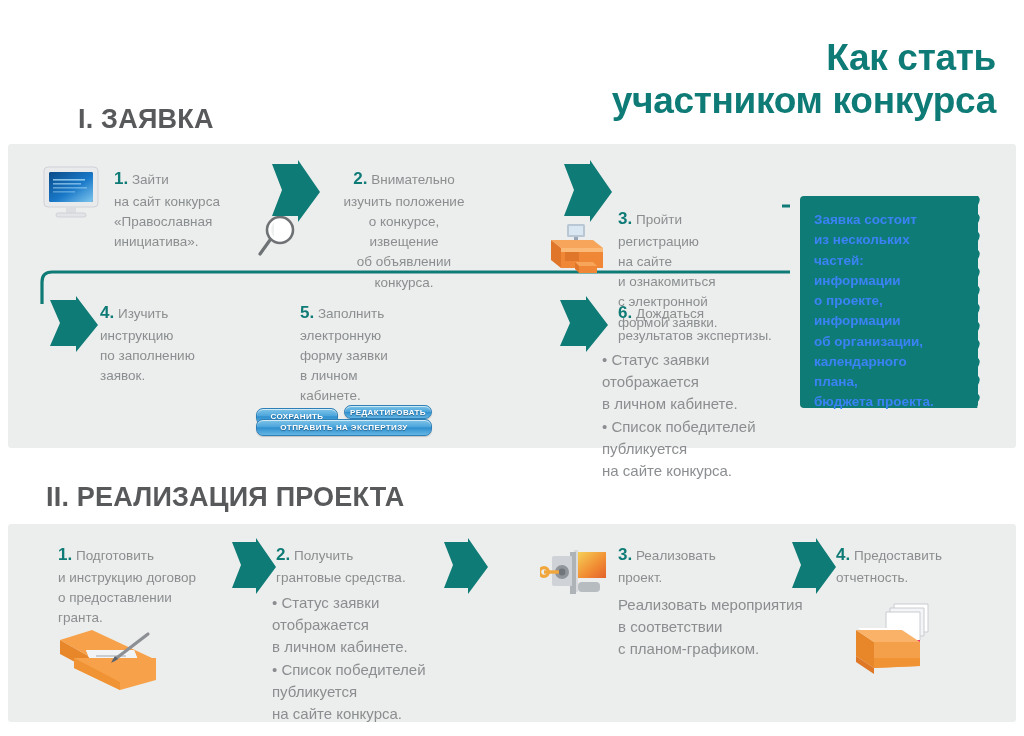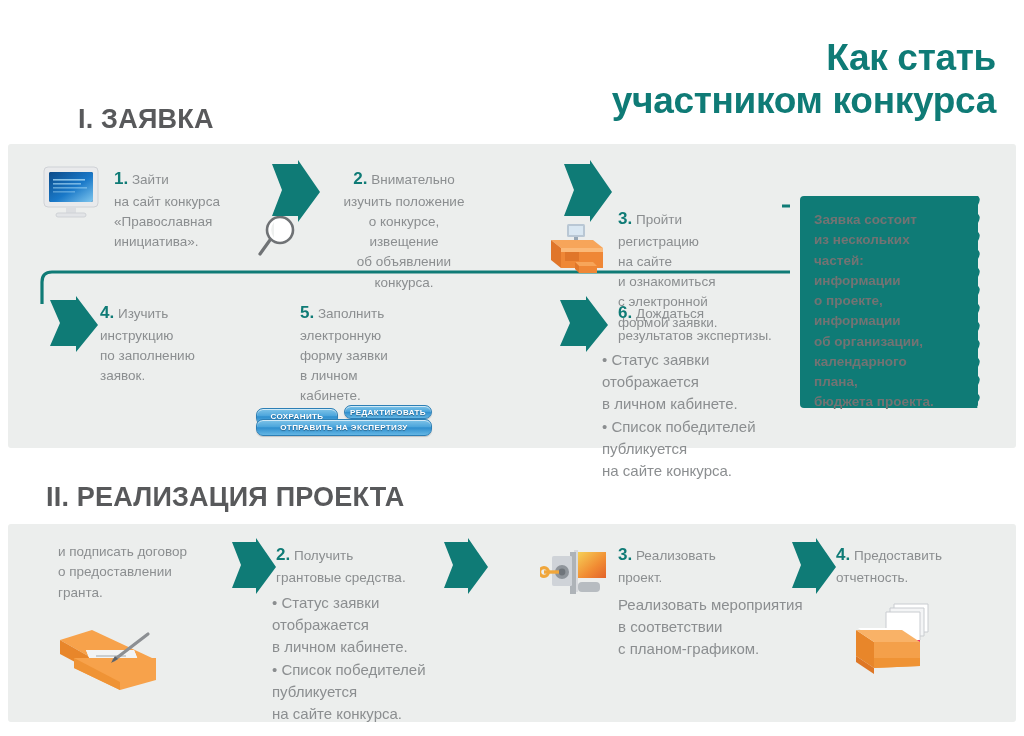--- a/index.html
+++ b/index.html
@@ -66,21 +66,21 @@
   }
   .callout .body{
     position:absolute;left:0;top:0;width:178px;height:212px;
     background:#0f7b76;border-radius:4px;
   }
   .callout .tear{
     position:absolute;left:170px;top:0;width:16px;height:212px;
   }
   .callout .ctext{
     position:absolute;left:14px;top:14px;width:154px;
-    color:#737373;font-weight:bold;font-size:13.5px;line-height:1.5;
+    color:#3b82f6;font-weight:bold;font-size:13.5px;line-height:1.5;
     white-space:pre-line;
   }
 
   
   #connector{position:absolute;left:30px;top:200px;}
 
   
   .btn{
     position:absolute;
     border-radius:7px;
@@ -267,21 +267,23 @@
 об организации,
 календарного
 плана,
 бюджета проекта.</div>
   </div>
 
   <div class="sec-head" id="sec2-head">II. РЕАЛИЗАЦИЯ ПРОЕКТА</div>
   <div class="panel" id="panel2"></div>
 
   <div class="step" style="left:58px;top:542px;width:180px;">
-    <div class="txt">и подписать договор
+    <div class="step-head"><span class="num">1.</span>
+      <span>Подготовить</span></div>
+    <div class="txt">и инструкцию договор
 о предоставлении
 гранта.</div>
   </div>
 
   <div class="step" style="left:276px;top:542px;width:170px;">
     <div class="step-head"><span class="num">2.</span>
       <span>Получить</span></div>
     <div class="txt">грантовые средства.</div>
   </div>
 

